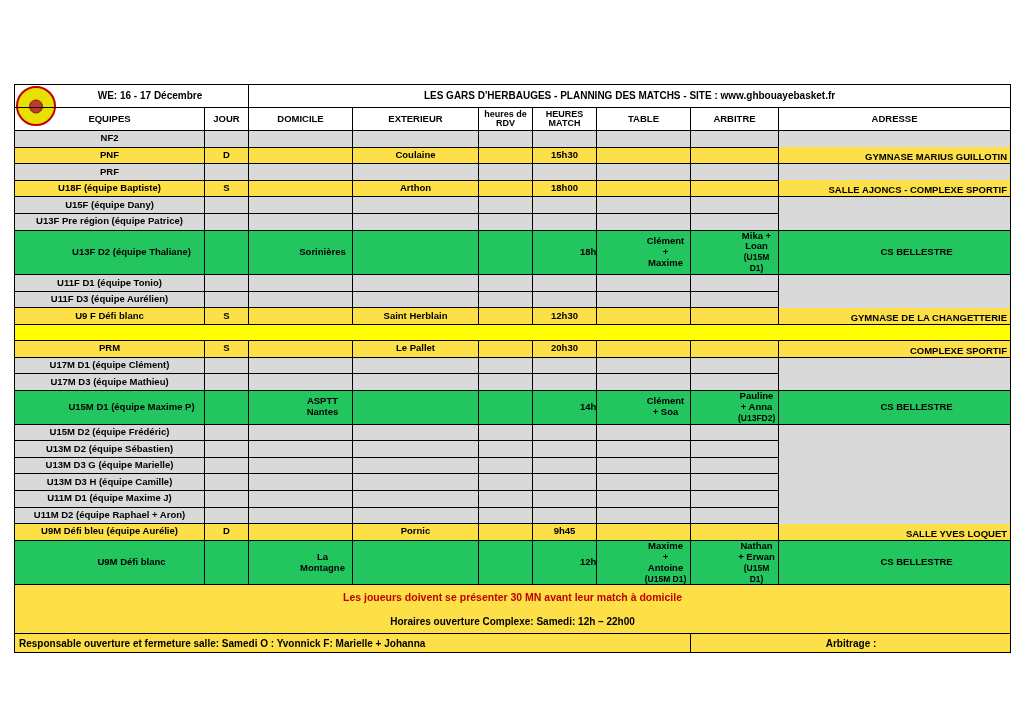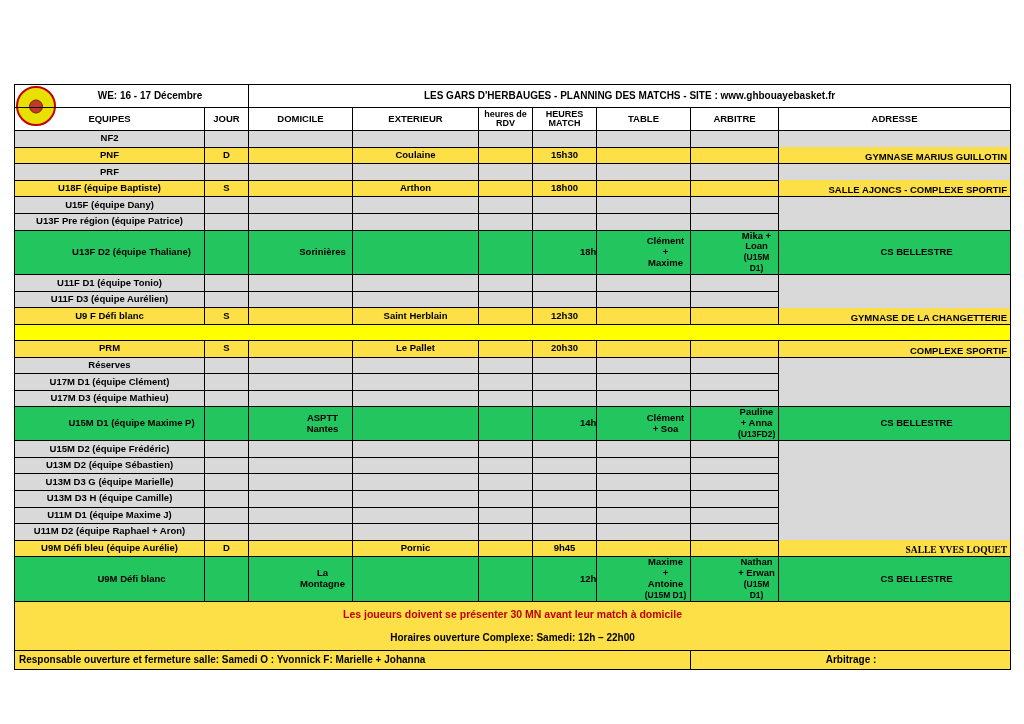--- a/index.html
+++ b/index.html
@@ -266,31 +266,20 @@
           <td class="white">S</td>
           <td class="white"></td>
           <td class="white">Le Pallet</td>
           <td class="white"></td>
           <td class="white">20h30</td>
           <td class="white"></td>
           <td class="white"></td>
           <td class="addr addr-line white" style="vertical-align:bottom;">COMPLEXE SPORTIF</td>
         </tr>
         <tr class="data-row">
-          <td class="team gray">Réserves</td>
-          <td class="gray"></td>
-          <td class="gray"></td>
-          <td class="gray"></td>
-          <td class="gray"></td>
-          <td class="gray"></td>
-          <td class="gray"></td>
-          <td class="gray"></td>
-          <td class="addr gray"></td>
-        </tr>
-        <tr class="data-row">
           <td class="team gray">U17M D1 (équipe Clément)</td>
           <td class="gray"></td>
           <td class="gray"></td>
           <td class="gray"></td>
           <td class="gray"></td>
           <td class="gray"></td>
           <td class="gray"></td>
           <td class="gray"></td>
           <td class="addr gray"></td>
         </tr>
@@ -384,21 +373,21 @@
         </tr>
         <tr class="data-row">
           <td class="team white">U9M Défi bleu (équipe Aurélie)</td>
           <td class="white">D</td>
           <td class="white"></td>
           <td class="white">Pornic</td>
           <td class="white"></td>
           <td class="white">9h45</td>
           <td class="white"></td>
           <td class="white"></td>
-          <td class="addr addr-line white" style="vertical-align:bottom;font-family:Liberation Serif, serif;">SALLE YVES LOQUET</td>
+          <td class="addr addr-line white" style="vertical-align:bottom;">SALLE YVES LOQUET</td>
         </tr>
         <tr class="data-row">
           <td class="team blue">U9M Défi blanc</td>
           <td class="blue">S</td>
           <td class="blue">La Montagne</td>
           <td class="blue"></td>
           <td class="blue"></td>
           <td class="blue">12h45</td>
           <td class="blue">Maxime + Antoine<br><span class="sub2">(U15M D1)</span></td>
           <td class="blue">Nathan + Erwan<br><span class="sub2">(U15M D1)</span></td>

